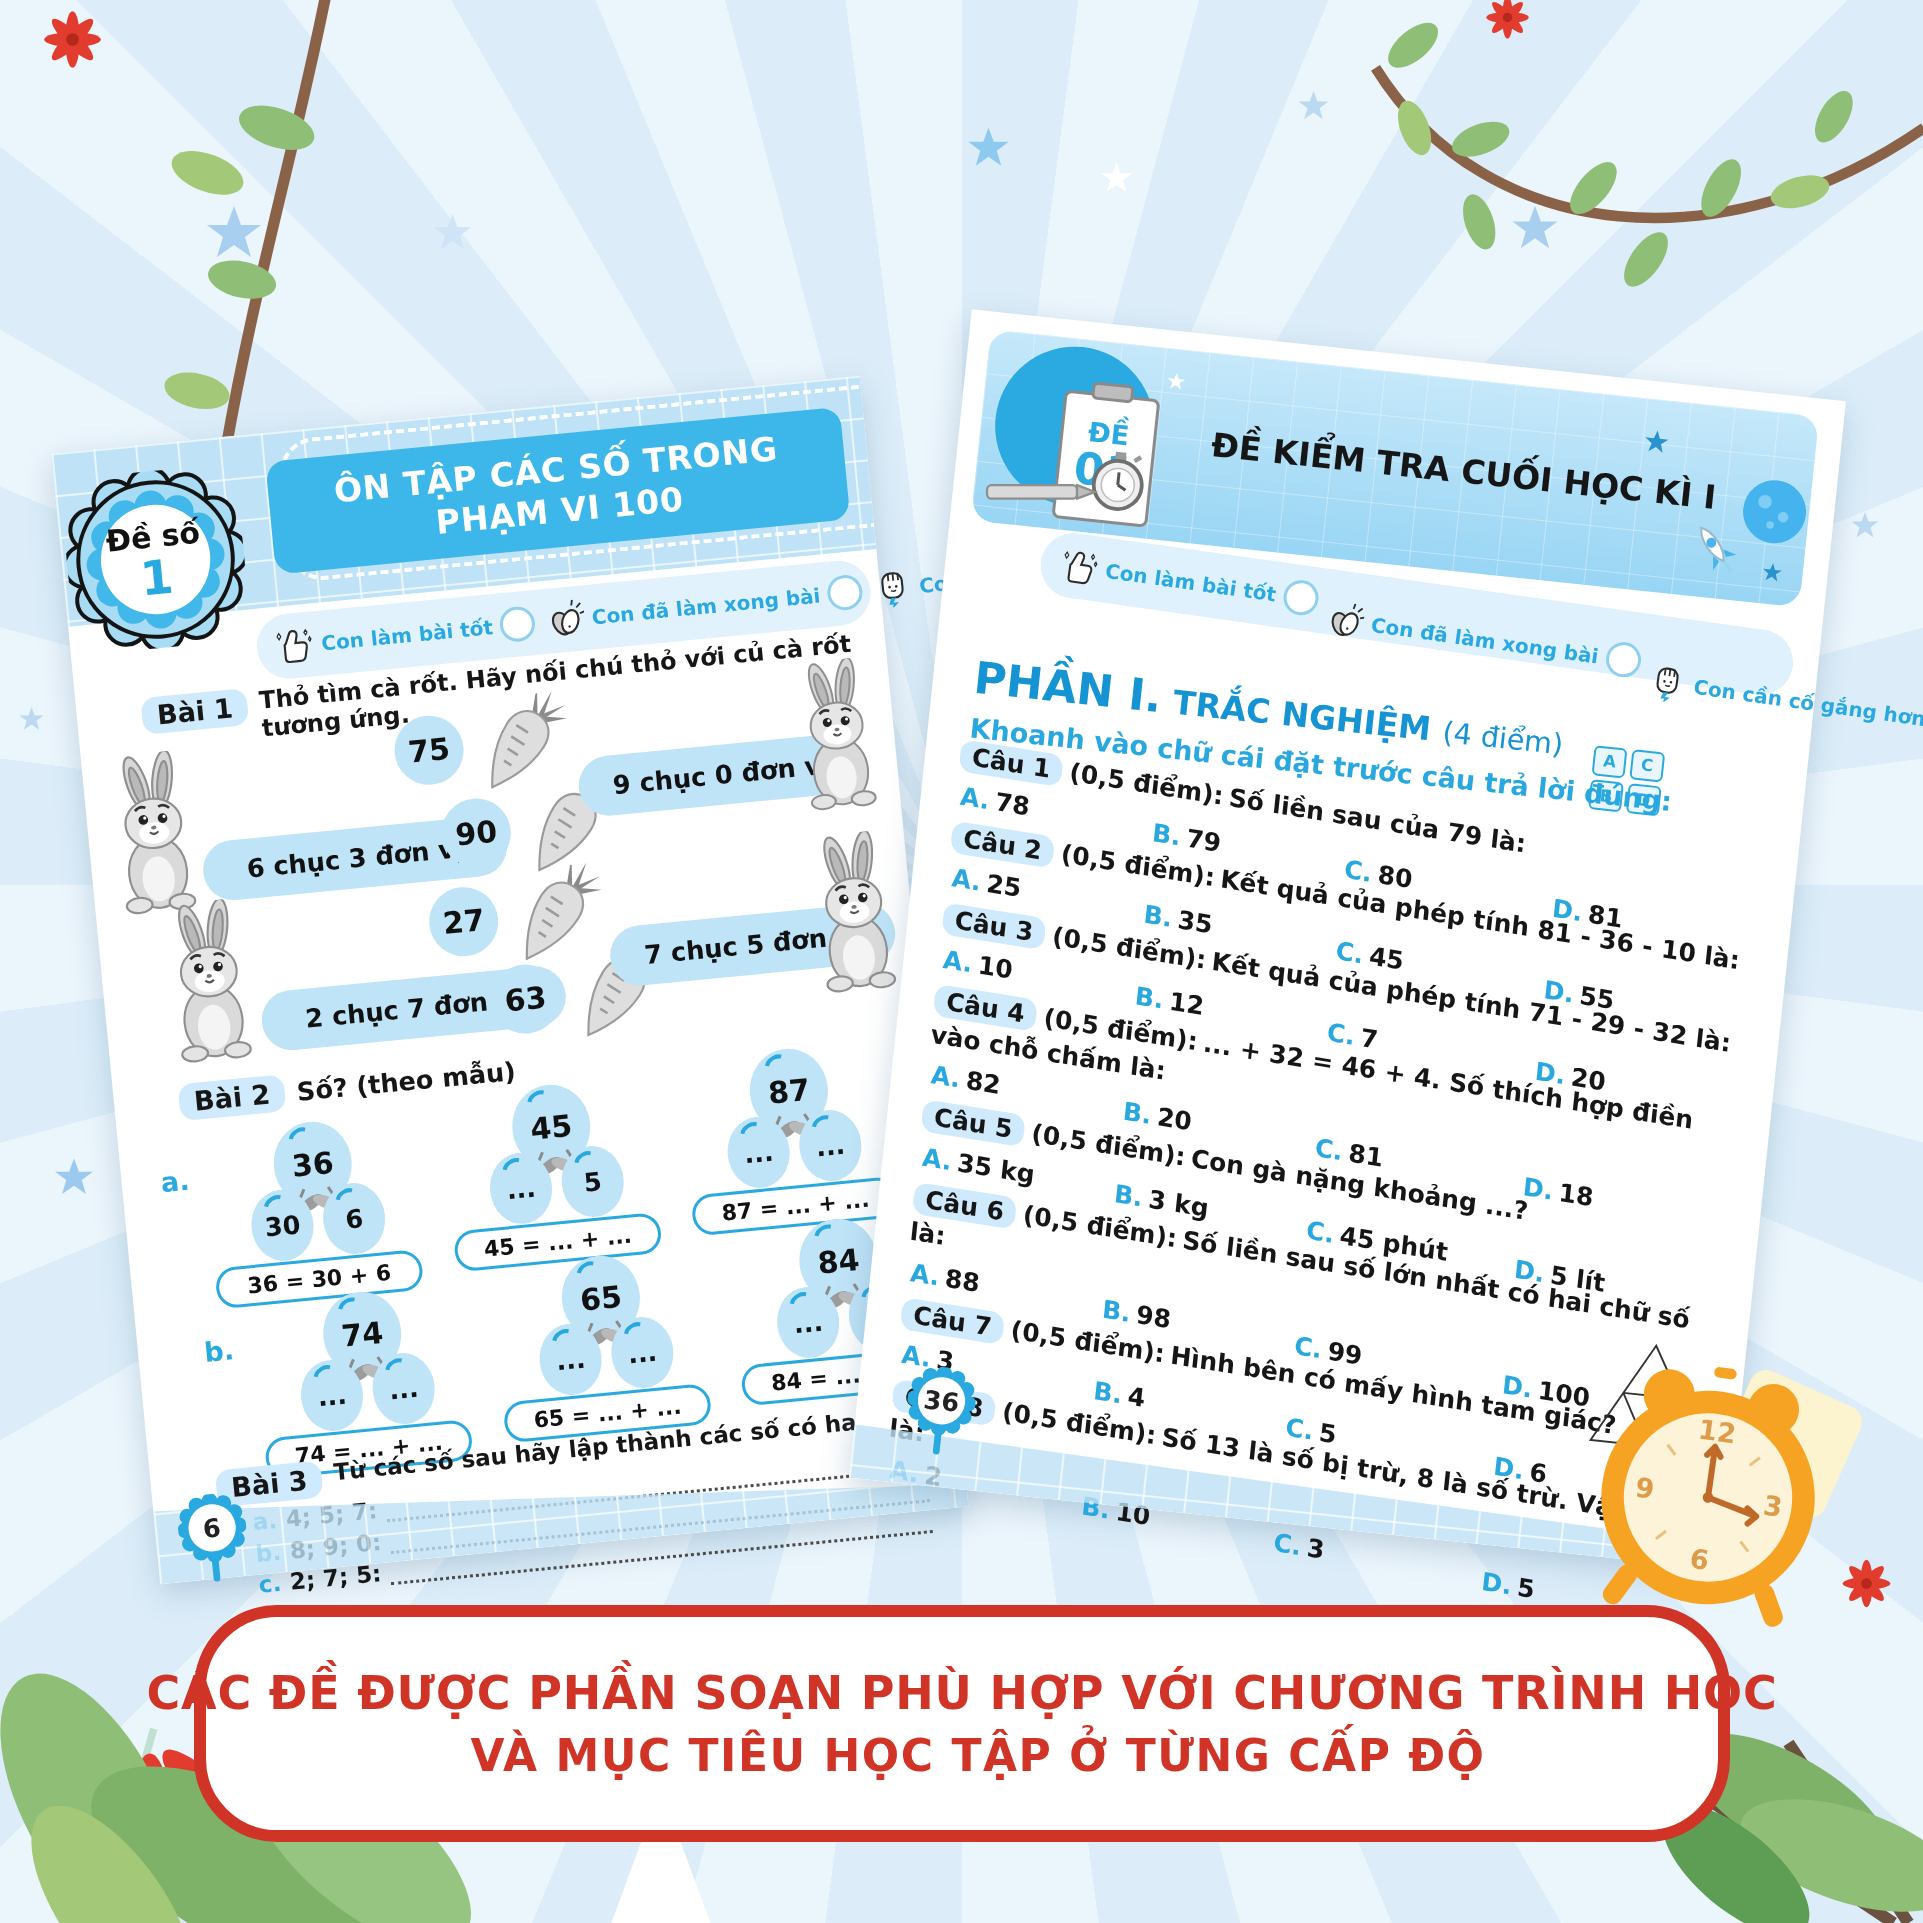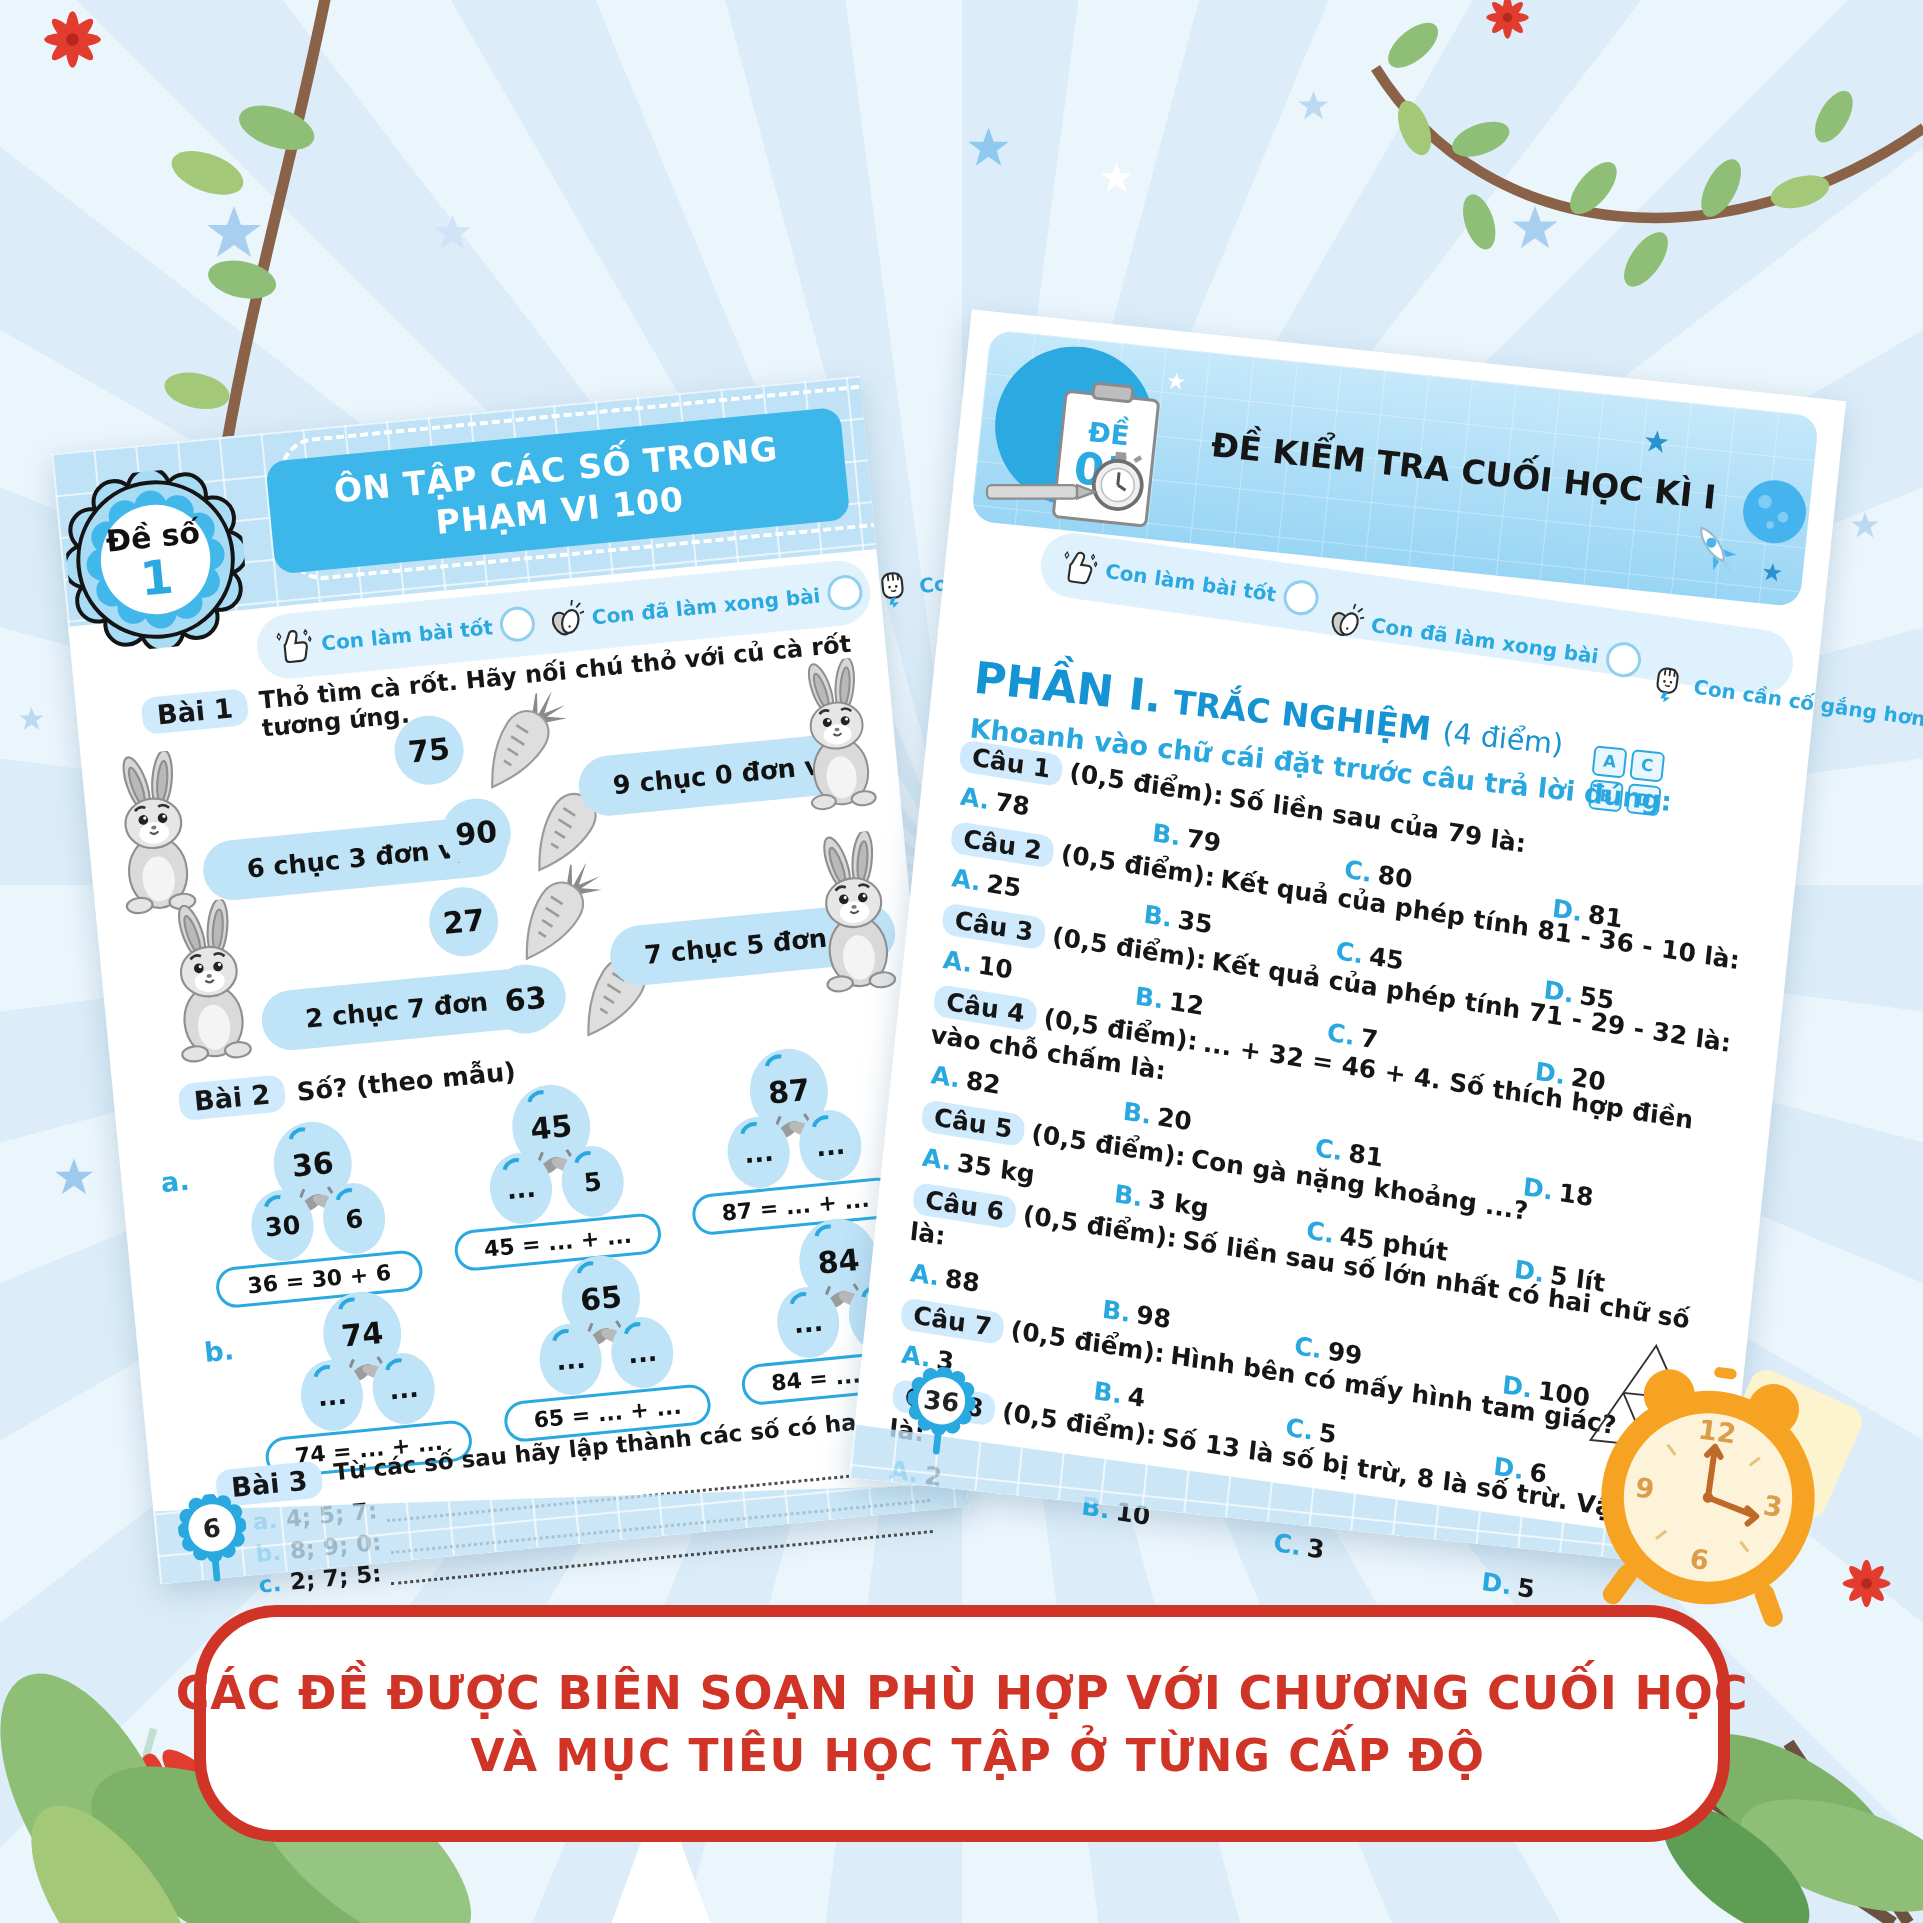--- a/index.html
+++ b/index.html
@@ -765,21 +765,21 @@
         </g>
         <circle cx="30" cy="30" r="21" fill="#fff"></circle>
       </svg>
       <div class="pgnum">
           <span>36</span>
         </div>
     </div>
   </div>
 
   <div id="banner">
-    <div class="l1">CÁC ĐỀ ĐƯỢC BIÊN SOẠN PHÙ HỢP VỚI CHƯƠNG CUỐI HỌC</div>
+    <div class="l1">CÁC ĐỀ ĐƯỢC PHẦN SOẠN PHÙ HỢP VỚI CHƯƠNG TRÌNH HỌC</div>
     <div class="l2">VÀ MỤC TIÊU HỌC TẬP Ở TỪNG CẤP ĐỘ</div>
   </div>
 
   <div id="note"></div>
   <div id="clock">
     <svg width="248" height="271" viewBox="0 0 330 360">
       <g transform="rotate(8 165 180)">
         <circle cx="95" cy="52" r="34" fill="#f6a324"></circle>
         <circle cx="235" cy="52" r="34" fill="#f6a324"></circle>
         <rect x="150" y="6" width="30" height="14" rx="7" fill="#f6a324"></rect>

